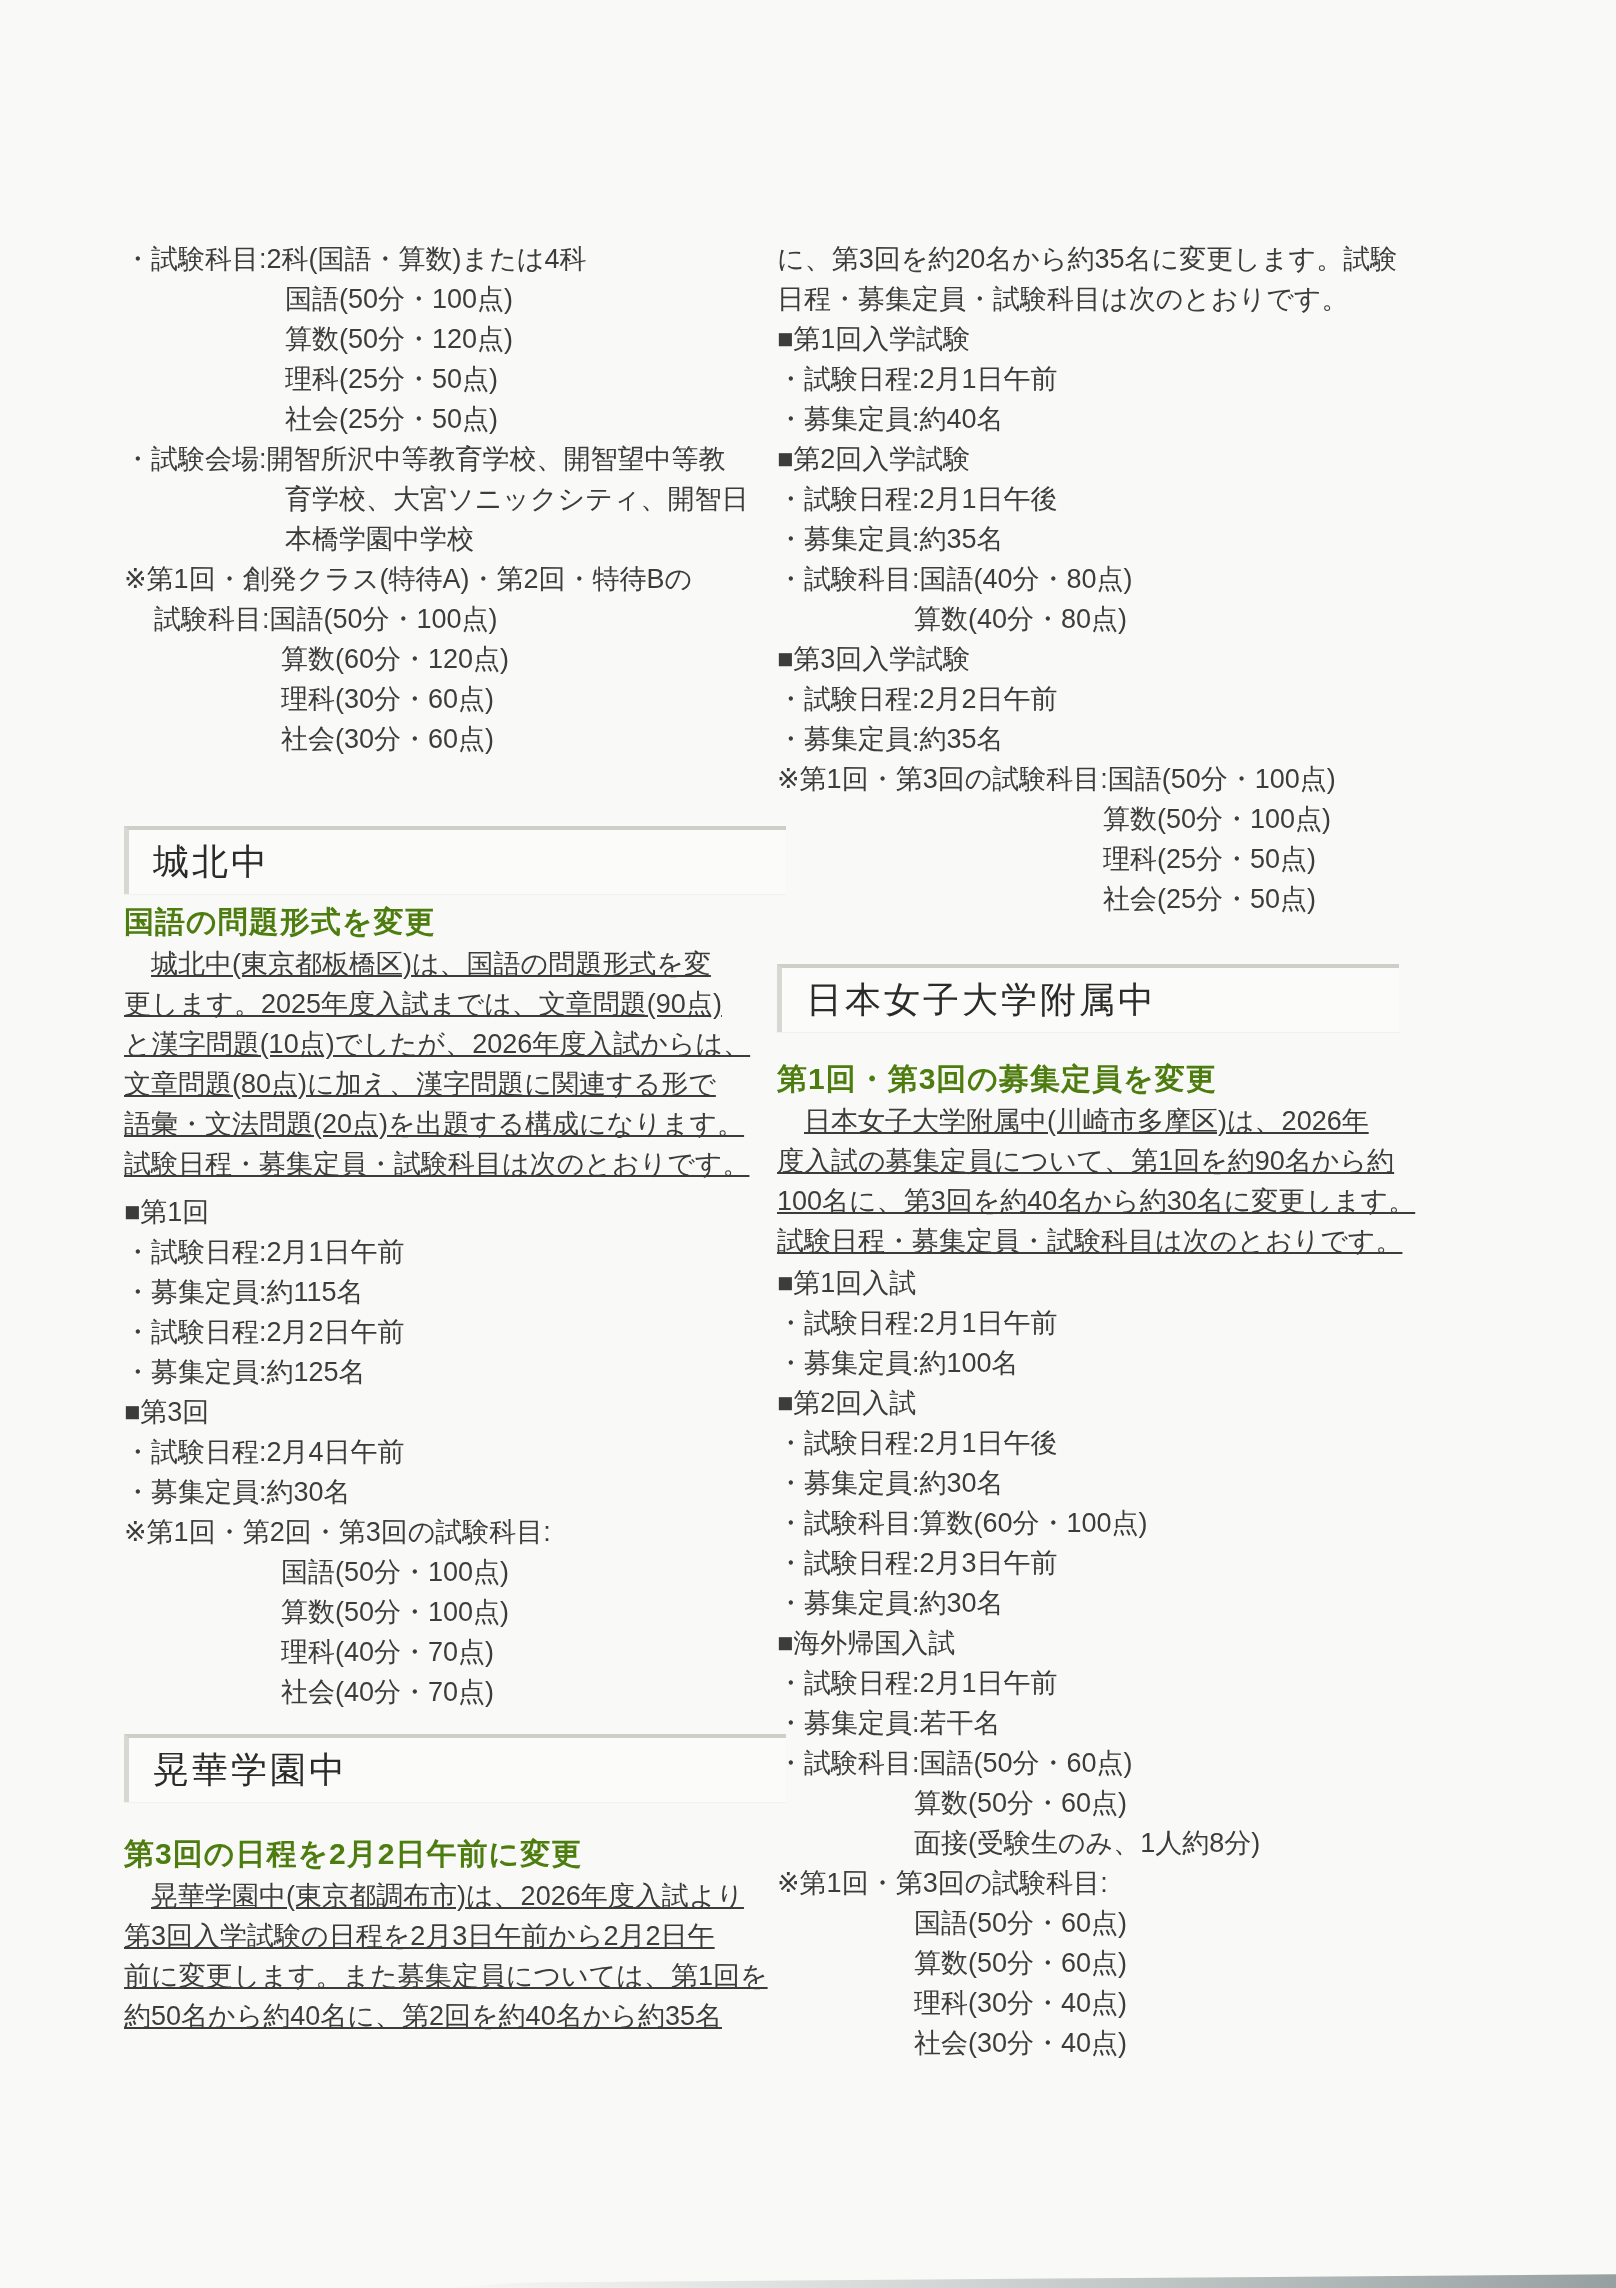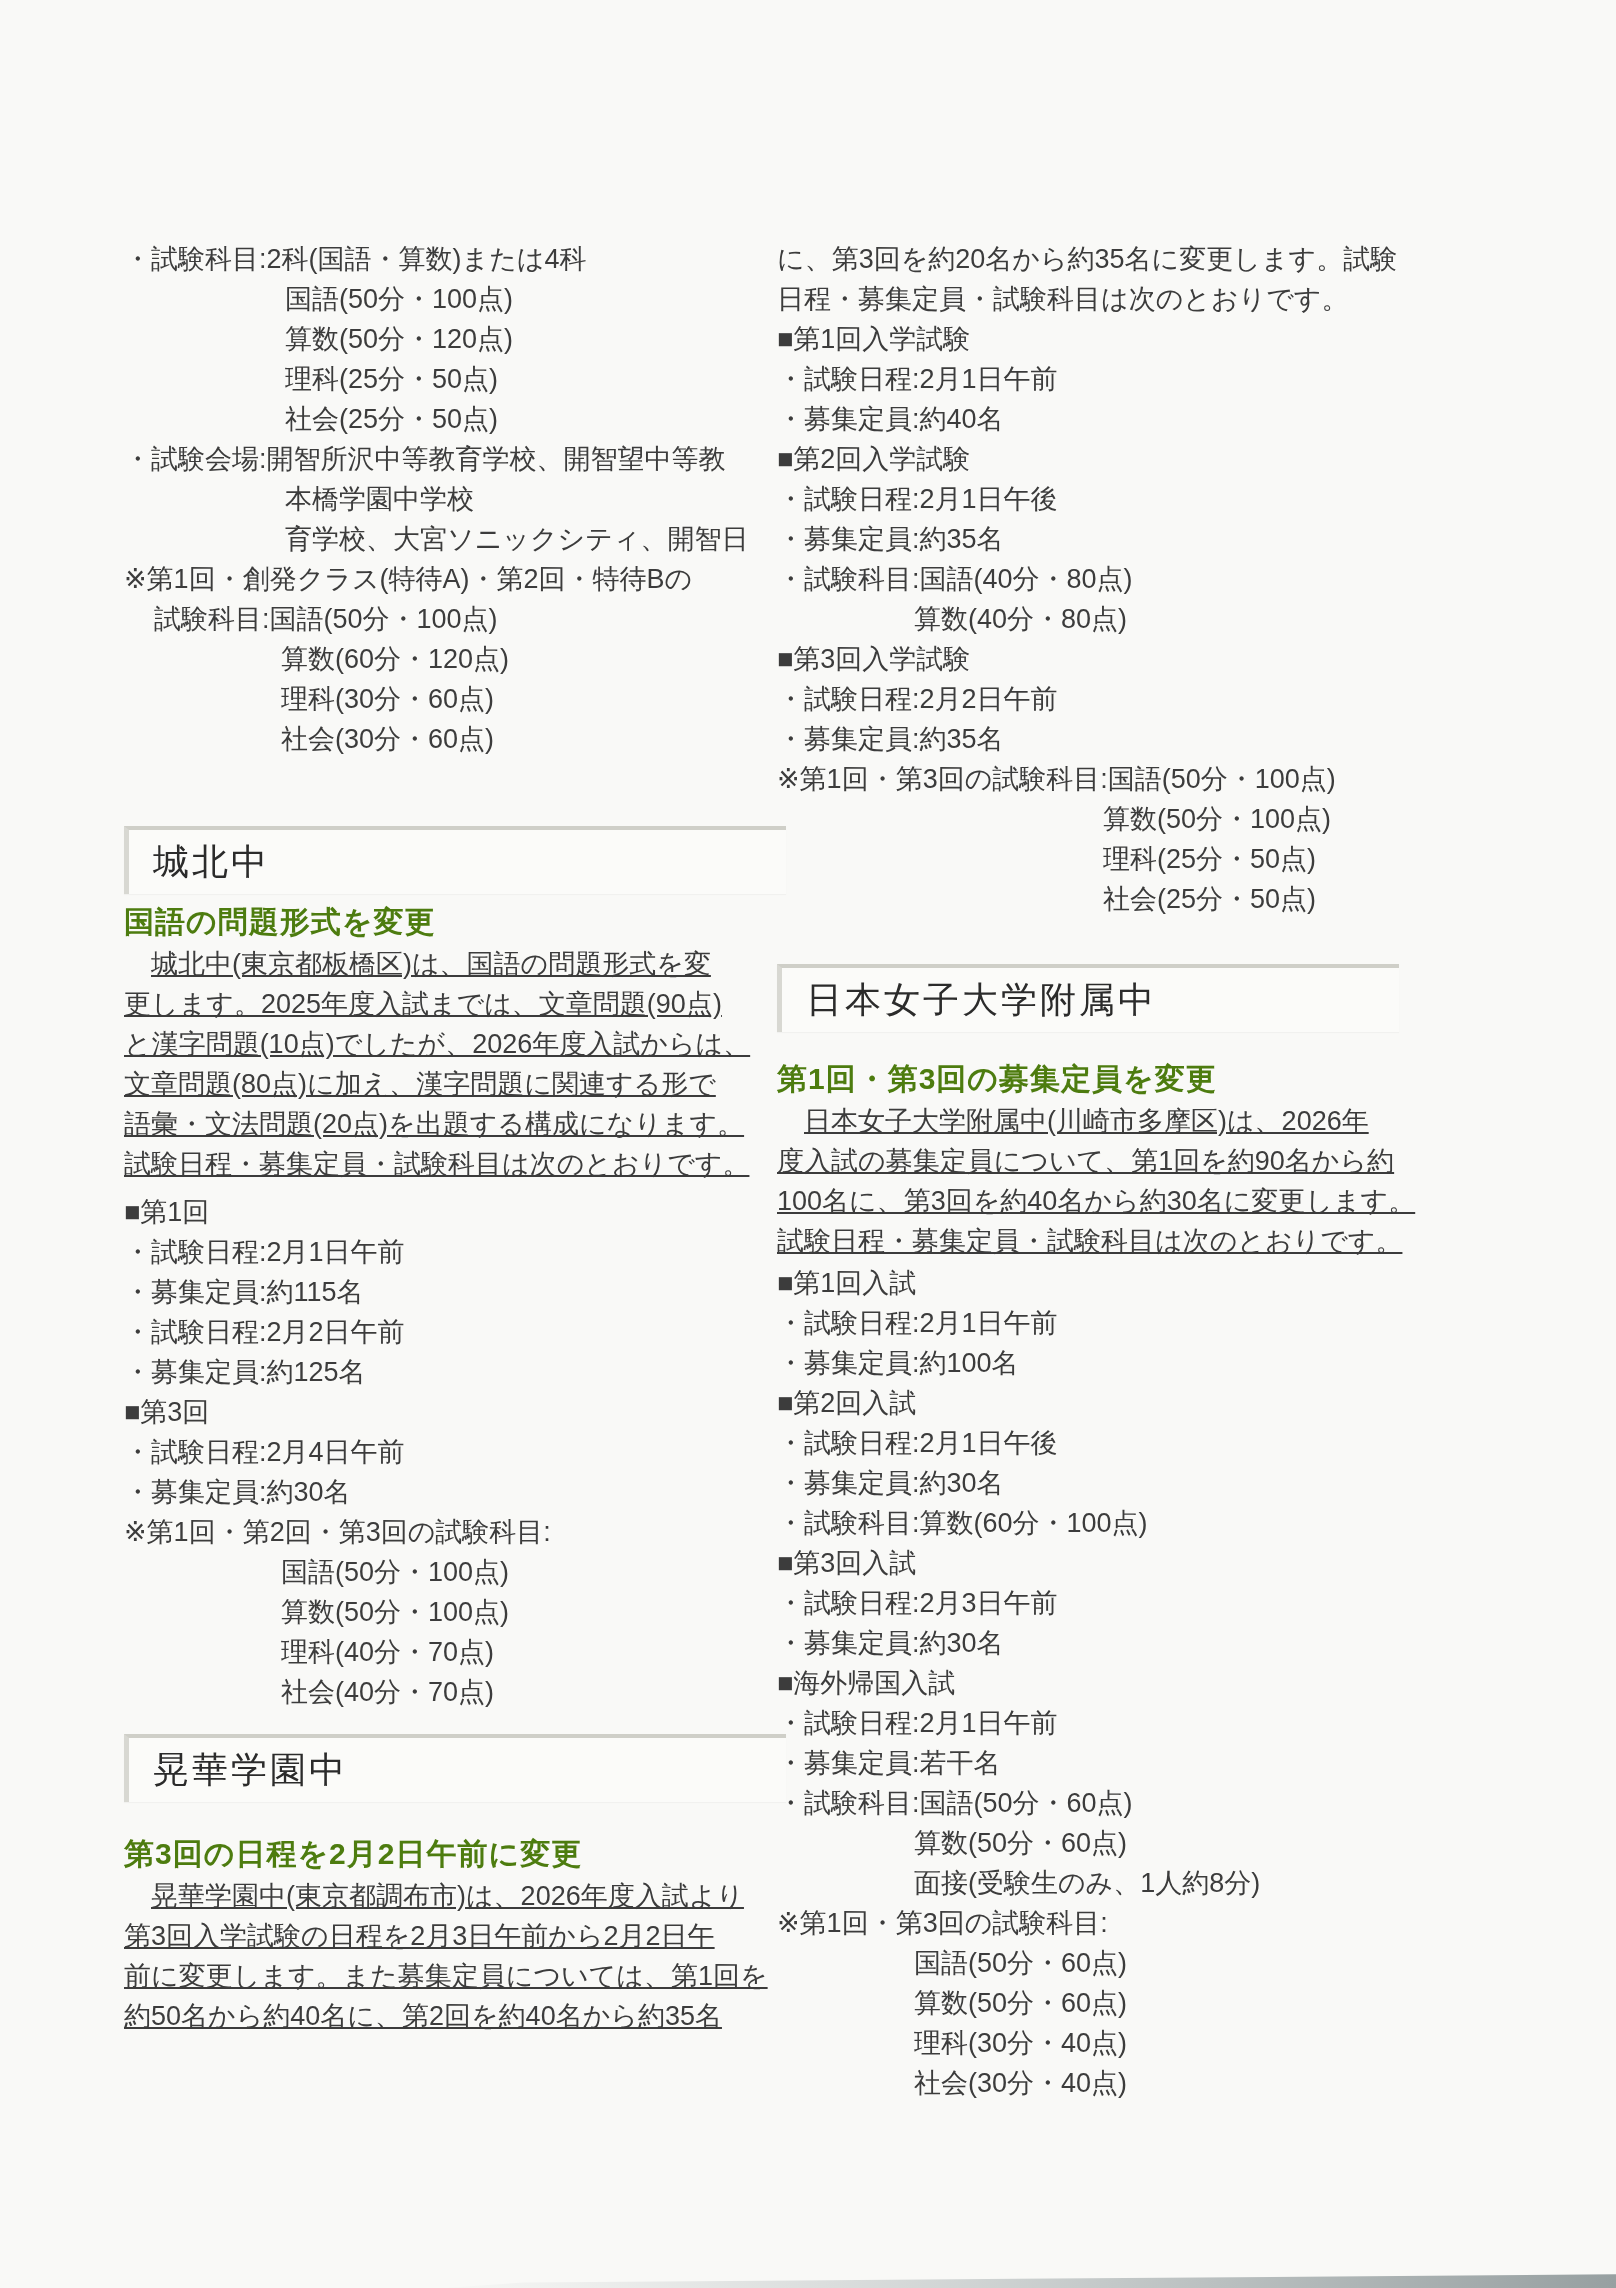--- a/index.html
+++ b/index.html
@@ -61,22 +61,22 @@
 
   <div class="col col-left">
 
     <section>
       <div class="ln">・試験科目:2科(国語・算数)または4科</div>
       <div class="ln i-subj">国語(50分・100点)</div>
       <div class="ln i-subj">算数(50分・120点)</div>
       <div class="ln i-subj">理科(25分・50点)</div>
       <div class="ln i-subj">社会(25分・50点)</div>
       <div class="ln">・試験会場:開智所沢中等教育学校、開智望中等教</div>
+      <div class="ln i-subj">育学校、大宮ソニックシティ、開智日</div>
       <div class="ln i-subj">本橋学園中学校</div>
-      <div class="ln i-subj">育学校、大宮ソニックシティ、開智日</div>
       <div class="ln">※第1回・創発クラス(特待A)・第2回・特待Bの</div>
       <div class="ln i-note">試験科目:国語(50分・100点)</div>
       <div class="ln i-subj2">算数(60分・120点)</div>
       <div class="ln i-subj2">理科(30分・60点)</div>
       <div class="ln i-subj2">社会(30分・60点)</div>
     </section>
 
     <section>
       <div class="school-box">
         <h2 class="school-title">城北中</h2>
@@ -155,21 +155,20 @@
         <div class="ln">試験日程・募集定員・試験科目は次のとおりです。</div>
       </div>
       <div class="details tight">
         <div class="ln">■第1回入試</div>
         <div class="ln">・試験日程:2月1日午前</div>
         <div class="ln">・募集定員:約100名</div>
         <div class="ln">■第2回入試</div>
         <div class="ln">・試験日程:2月1日午後</div>
         <div class="ln">・募集定員:約30名</div>
         <div class="ln">・試験科目:算数(60分・100点)</div>
-        <div class="ln">■第3回入試</div>
         <div class="ln">・試験日程:2月3日午前</div>
         <div class="ln">・募集定員:約30名</div>
         <div class="ln">■海外帰国入試</div>
         <div class="ln">・試験日程:2月1日午前</div>
         <div class="ln">・募集定員:若干名</div>
         <div class="ln">・試験科目:国語(50分・60点)</div>
         <div class="ln r-subj">算数(50分・60点)</div>
         <div class="ln r-subj">面接(受験生のみ、1人約8分)</div>
         <div class="ln">※第1回・第3回の試験科目:</div>
         <div class="ln r-subj">国語(50分・60点)</div>

